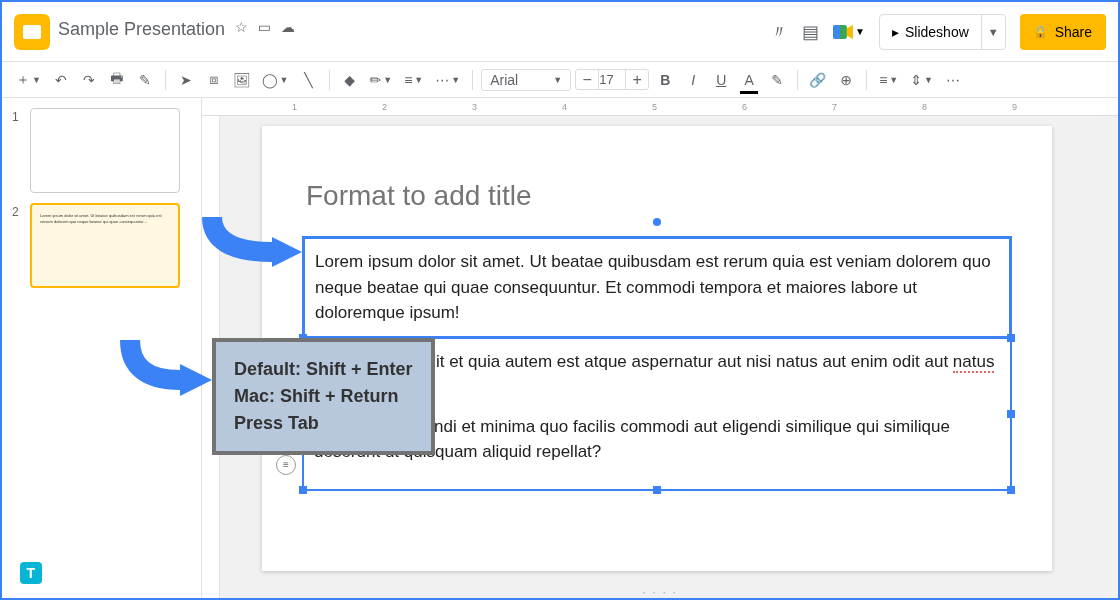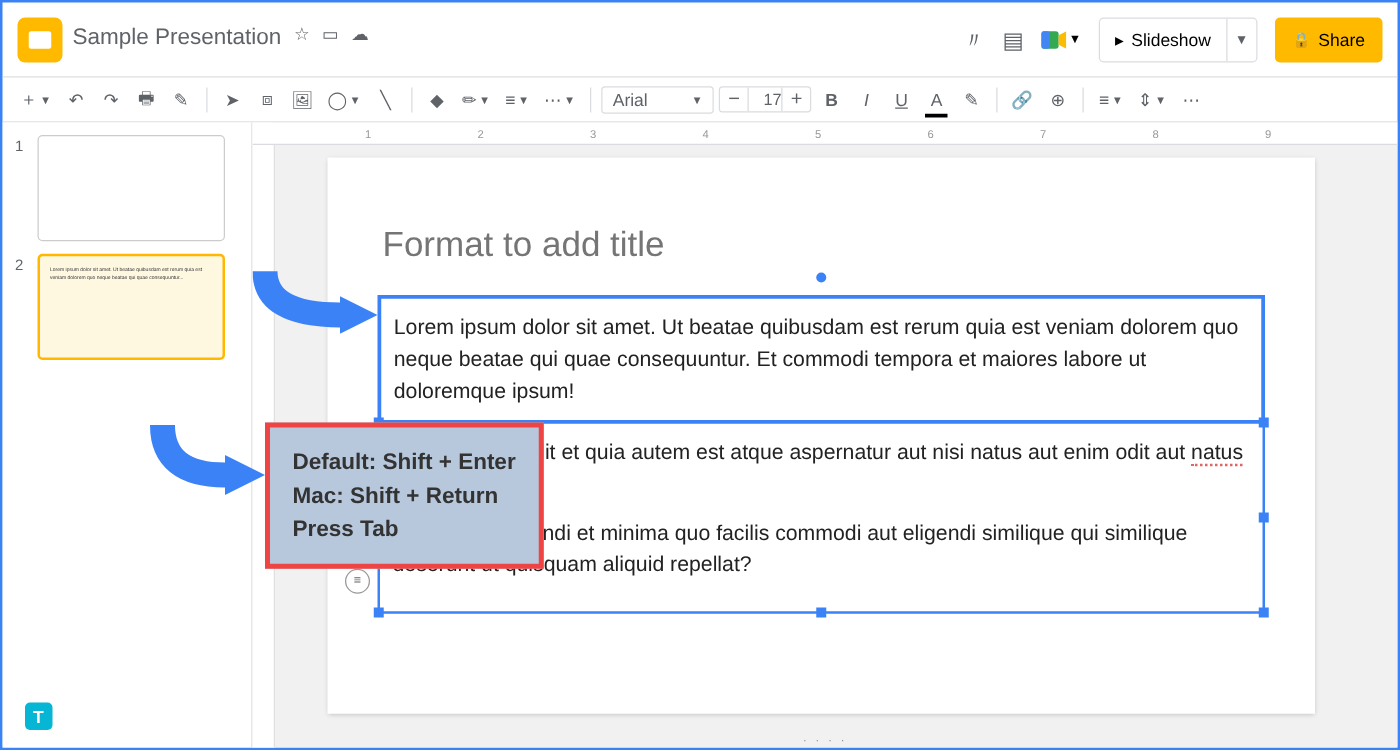--- a/index.html
+++ b/index.html
@@ -22,21 +22,21 @@
 .slideshow-dd{padding:0 6px;cursor:pointer;font-size:11px;color:#5f6368}
 .share-btn{background:#ffba00;border-radius:4px;height:36px;display:flex;align-items:center;gap:6px;padding:0 14px;cursor:pointer;font-size:14px;font-weight:500}
 .lock-icon{font-size:12px}
 .toolbar{display:flex;align-items:center;height:36px;padding:0 10px;border-bottom:1px solid #e0e0e0;gap:4px;font-size:14px;color:#5f6368}
 .tb-btn{min-width:24px;height:26px;display:flex;align-items:center;justify-content:center;cursor:pointer;border-radius:3px;font-size:14px}
 .tb-sep{width:1px;height:20px;background:#dadce0;margin:0 4px}
 .tb-dd{display:flex;align-items:center;gap:2px;cursor:pointer;padding:0 4px}
 .font-box{border:1px solid #dadce0;border-radius:3px;padding:2px 8px;display:flex;align-items:center;gap:12px;font-size:14px;min-width:90px}
 .size-group{display:flex;align-items:center;border:1px solid #dadce0;border-radius:3px}
 .size-btn{width:22px;text-align:center;cursor:pointer;font-size:16px}
-.size-val{width:28px;text-align:right;font-size:13px;border-left:1px solid #dadce0;border-right:1px solid #dadce0;padding:2px 0}
+.size-val{width:28px;text-align:left;font-size:13px;border-left:1px solid #dadce0;border-right:1px solid #dadce0;padding:2px 0}
 .bold{font-weight:bold}
 .italic{font-style:italic}
 .underline{text-decoration:underline}
 .color-A{position:relative;font-weight:500}
 .color-A::after{content:'';position:absolute;bottom:-1px;left:3px;right:3px;height:3px;background:#000}
 .highlight-pen{position:relative}
 .highlight-pen::after{content:'';position:absolute;bottom:-1px;left:3px;right:3px;height:3px;background:transparent}
 .main{display:flex;height:calc(600px - 60px - 36px)}
 .filmstrip{width:200px;border-right:1px solid #e0e0e0;padding:10px;position:relative;background:#fff}
 .thumb-row{display:flex;gap:6px;margin-bottom:10px}
@@ -51,21 +51,21 @@
 .slide{width:790px;height:445px;background:#fff;box-shadow:0 1px 4px rgba(0,0,0,0.2);position:relative;padding:50px 40px 20px}
 .title-ph{font-size:28px;color:#757575;margin-bottom:20px;padding:4px}
 .body-box{border:2px solid #3b82f6;position:relative}
 .body-sel{border:3px solid #3b82f6;padding:10px;font-size:17px;line-height:1.5;color:#222;position:relative}
 .body-rest{padding:10px;font-size:17px;line-height:1.5;color:#222}
 .body-rest p{margin-bottom:14px}
 .sel-handle{width:8px;height:8px;background:#3b82f6;position:absolute}
 .rot-handle{width:8px;height:8px;background:#3b82f6;border-radius:50%;position:absolute;top:-18px;left:50%;transform:translateX(-50%)}
 .watermark{position:absolute;bottom:14px;left:18px;display:flex;align-items:center;gap:6px;font-size:18px;font-weight:700;color:#444;letter-spacing:0.5px}
 .wm-icon{width:22px;height:22px;background:#06b6d4;border-radius:4px;display:flex;align-items:center;justify-content:center;color:#fff;font-size:14px}
-.tip-callout{position:absolute;top:336px;left:210px;background:#b8c8dc;border:4px solid #ef4444;padding:14px 18px;font-size:18px;font-weight:700;color:#333;line-height:1.5;z-index:50}
+.tip-callout{position:absolute;top:336px;left:210px;background:#b8c8dc;border:4px solid #737373;padding:14px 18px;font-size:18px;font-weight:700;color:#333;line-height:1.5;z-index:50}
 .arrow1,.arrow2{position:absolute;z-index:40}
 .arrow1{top:205px;left:200px}
 .arrow2{top:328px;left:118px}
 .vbar{position:absolute;left:0;top:0;width:18px;height:100%;background:#fff;border-right:1px solid #e0e0e0}
 .redline{border-bottom:2px dotted #e06666;display:inline}
 .dots{position:absolute;bottom:4px;left:50%;transform:translateX(-50%);font-size:10px;color:#999;letter-spacing:2px}
 .tab-indicator{position:absolute;left:-28px;bottom:14px;width:20px;height:20px;border:1px solid #999;border-radius:50%;background:#fff;display:flex;align-items:center;justify-content:center;font-size:10px;color:#666}
 </style>
 </head>
 <body>

